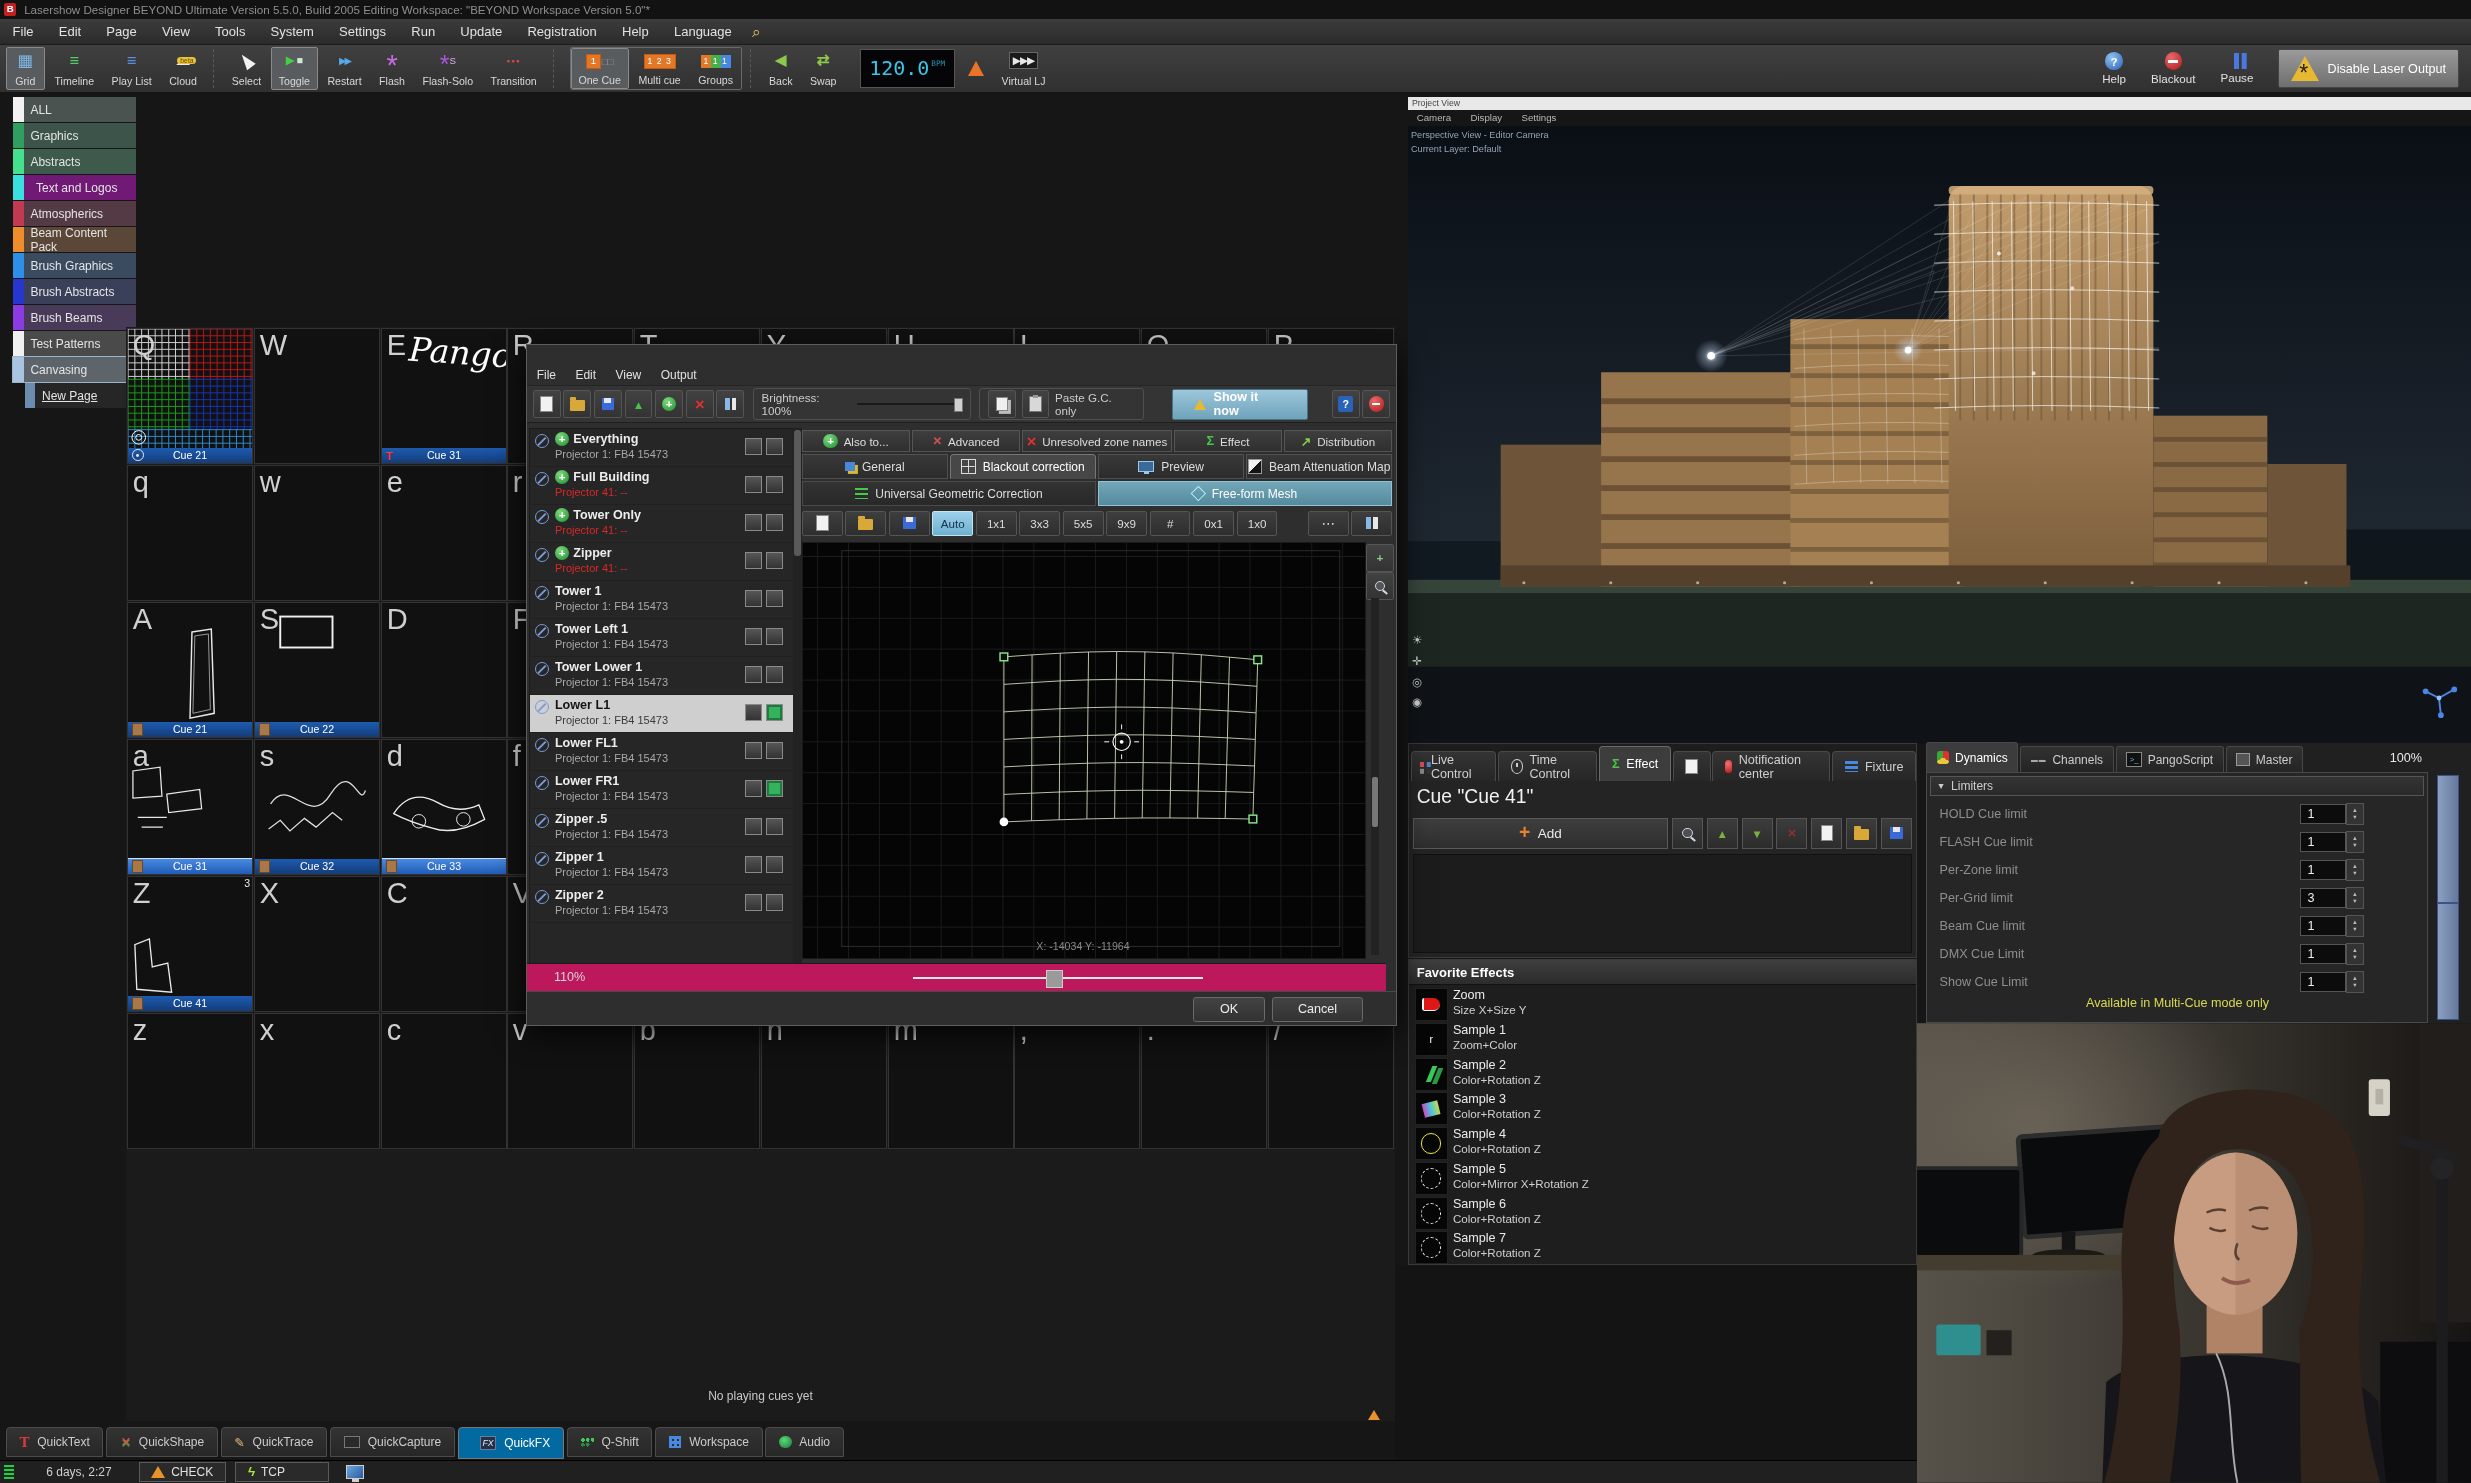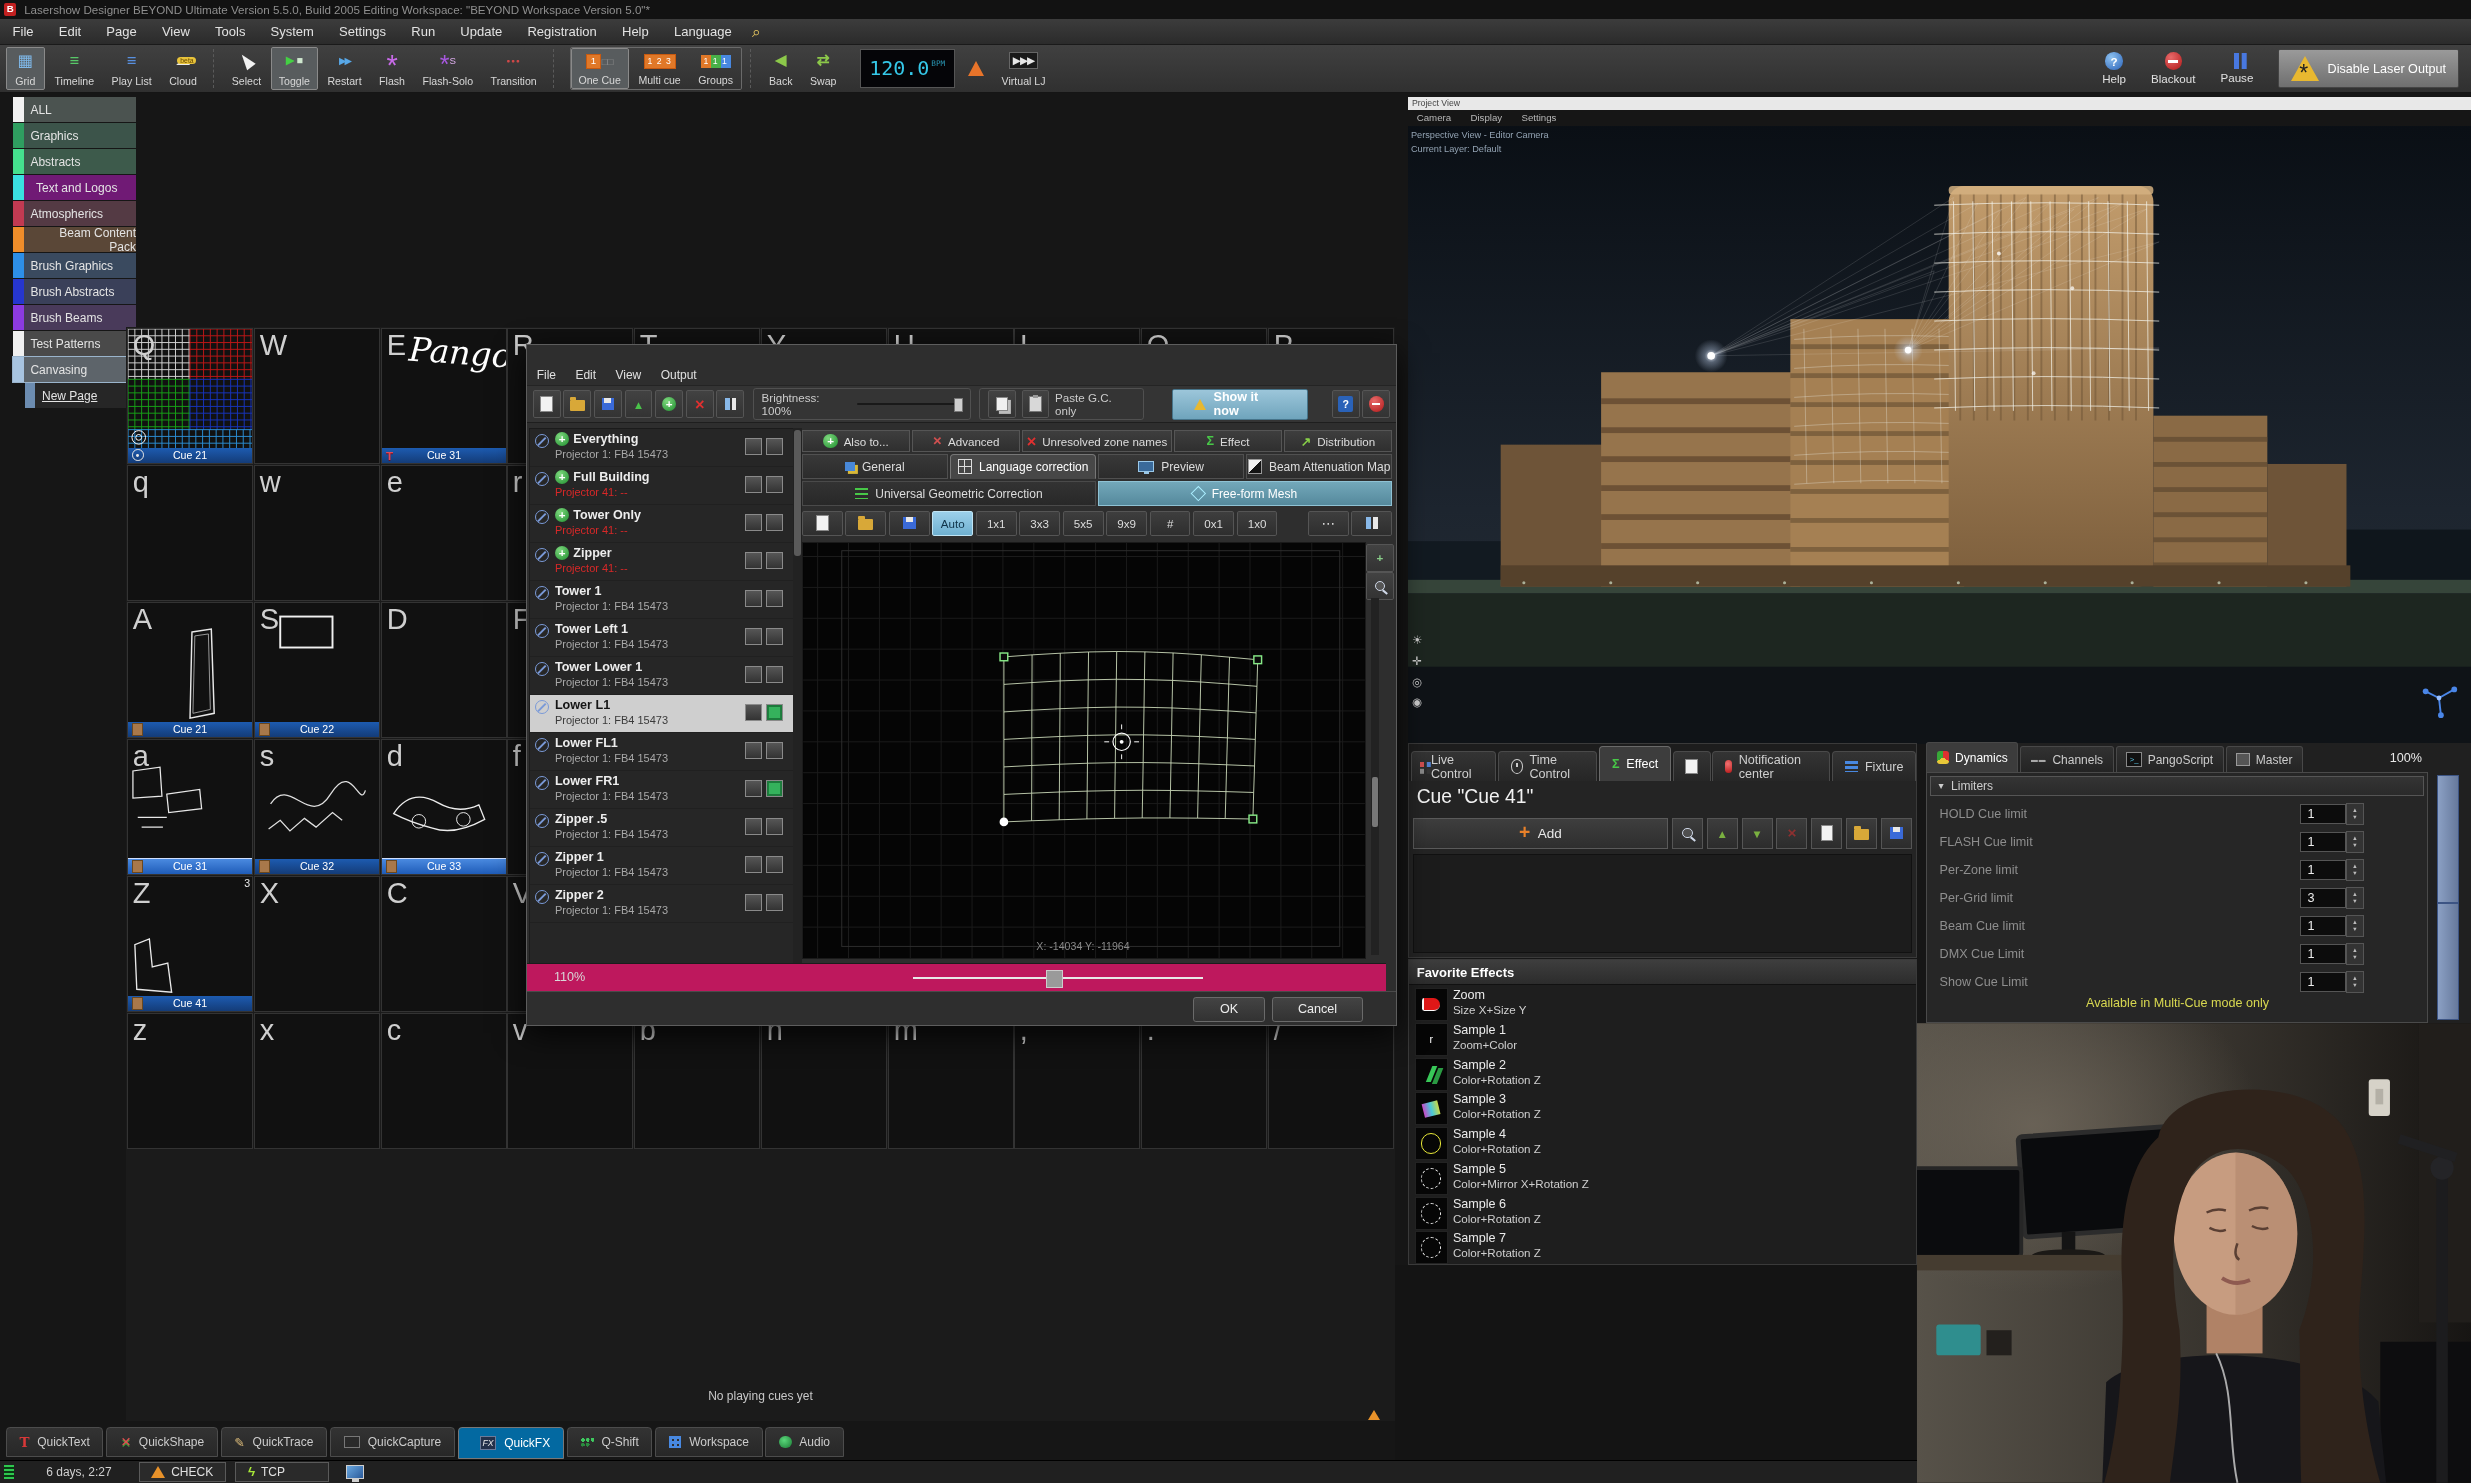--- a/index.html
+++ b/index.html
@@ -428,21 +428,21 @@
         <div>Abstracts</div>
       </div>
       <div class="sb-item" style="background: #701a75; padding-left: 23px;">
         <div class="chip" style="background: rgb(58, 223, 224);"></div>
         <div>Text and Logos</div>
       </div>
       <div class="sb-item" style="background: rgb(84, 58, 68);">
         <div class="chip" style="background: rgb(194, 58, 82);"></div>
         <div>Atmospherics</div>
       </div>
-      <div class="sb-item" style="background: rgb(90, 71, 55); text-align: right;">
+      <div class="sb-item" style="background: rgb(90, 71, 55);">
         <div class="chip" style="background: rgb(239, 141, 42);"></div>
         <div>Beam Content Pack</div>
       </div>
       <div class="sb-item" style="background: rgb(58, 74, 95);">
         <div class="chip" style="background: rgb(45, 143, 232);"></div>
         <div>Brush Graphics</div>
       </div>
       <div class="sb-item" style="background: rgb(58, 64, 89);">
         <div class="chip" style="background: rgb(38, 54, 207);"></div>
         <div>Brush Abstracts</div>
@@ -1289,21 +1289,21 @@
           <div>Distribution</div>
         </div>
       </div>
     <div class="mtabs" id="mtabs">
         <div class="mtab">
           <div class="ic ic-general"></div>
           <div>General</div>
         </div>
         <div class="mtab sel">
           <div class="ic ic-gridtab"></div>
-          <div>Language correction</div>
+          <div>Blackout correction</div>
         </div>
         <div class="mtab">
           <div class="ic ic-monitor"></div>
           <div>Preview</div>
         </div>
         <div class="mtab">
           <div class="ic ic-bam"></div>
           <div>Beam Attenuation Map</div>
         </div>
       </div>

